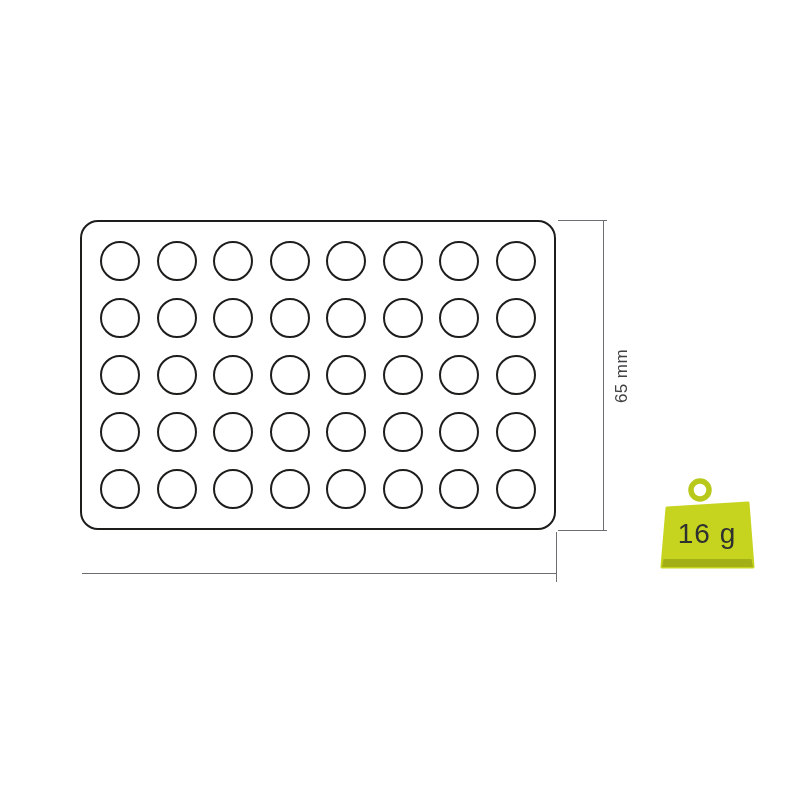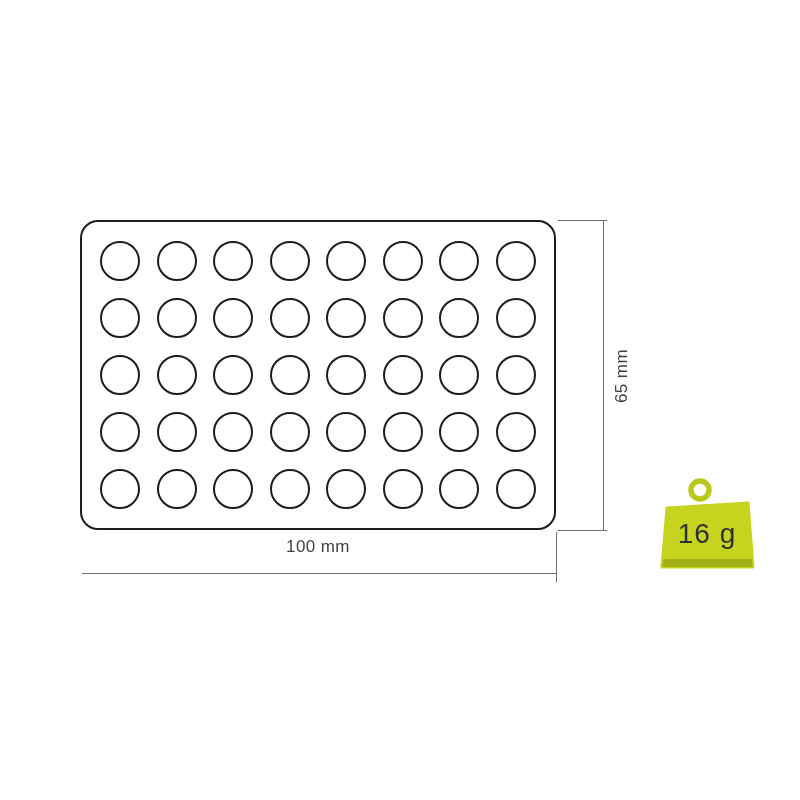--- a/index.html
+++ b/index.html
@@ -140,21 +140,20 @@
       <div class="cavity"></div>
       <div class="cavity"></div>
       <div class="cavity"></div>
       <div class="cavity"></div>
       <div class="cavity"></div>
       <div class="cavity"></div>
     </div>
 
   <div class="dim-line dim-width-line"></div>
   <div class="dim-line dim-width-tick"></div>
-  <div class="dim-label dim-width-label">100 mm</div>
 
   <div class="dim-line dim-height-line"></div>
   <div class="dim-line dim-height-tick-top"></div>
   <div class="dim-line dim-height-tick-bot"></div>
   <div class="dim-label dim-height-label">
     <span>65 mm</span>
   </div>
 
   <svg class="weight-svg" viewBox="0 0 115 112" xmlns="http://www.w3.org/2000/svg">
     <circle cx="50" cy="22" r="9" fill="#ffffff" style="stroke: var(--weight-ring); stroke-width: 5.5;"></circle>

